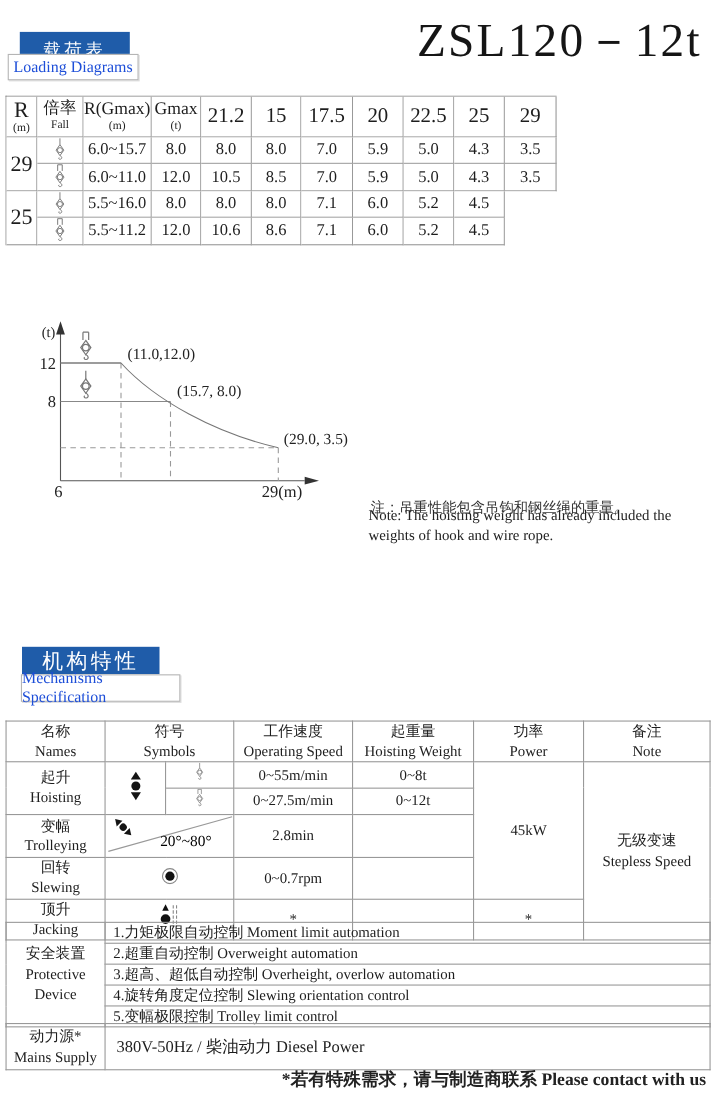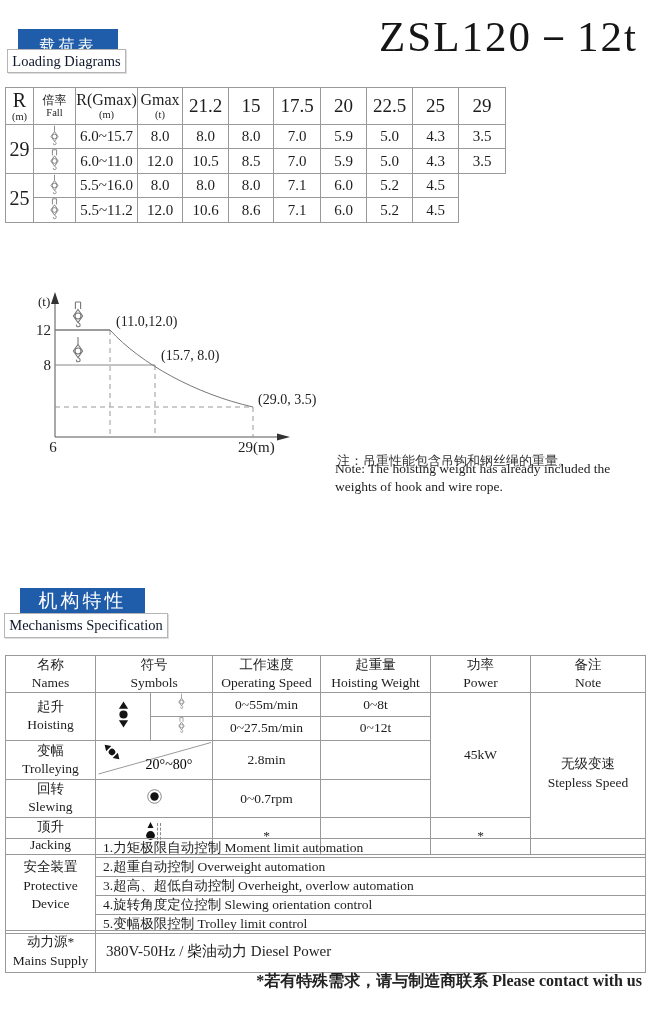--- a/index.html
+++ b/index.html
@@ -1,36 +1,36 @@
 <!DOCTYPE html>
 <html><head>
 <meta charset="utf-8">
 <style>
   *{margin:0;padding:0;box-sizing:border-box;}
   html,body{width:650px;height:1016px;}
   body{position:relative;background:#ffffff;color:#1d1d1d;font-family:"Liberation Serif",serif;overflow:hidden;}
 
   
   .badge-blue{position:absolute;background:#1f5ca9;color:#fff;display:flex;align-items:center;justify-content:center;letter-spacing:3px;}
-  .badge-en{position:absolute;background:#fff;border:1px solid #b5b5b5;display:flex;align-items:center;justify-content:center;color:#0f172a;box-shadow:1px 1px 0 #ddd;}
+  .badge-en{position:absolute;background:#fff;border:1px solid #b5b5b5;display:flex;align-items:center;justify-content:center;color:#1d4ed8;box-shadow:1px 1px 0 #ddd;}
 
   
   #page-title{position:absolute;top:8px;right:12px;font-size:43px;letter-spacing:2px;color:#151515;white-space:nowrap;}
 
   
   #loading-grid{position:absolute;left:5px;top:87px;display:grid;
     grid-template-columns:28px 42px 62px 45px 46px 45px 47px 46px 46px 46px 47px;
     grid-template-rows:37px 24px 25px 24px 25px;
     border-top:1px solid #999;border-left:1px solid #999;}
   .lcell{border-right:1px solid #999;border-bottom:1px solid #999;display:flex;flex-direction:column;align-items:center;justify-content:center;font-size:15px;background:#fff;}
   .lcell.ghost{border-right:none;border-bottom:none;}
   .lcell .hmain{font-size:16px;line-height:1.05;}
   .lcell .hsub{font-size:10.5px;line-height:1.1;}
   .lcell.h-r .hmain{font-size:20px;}
-  .lcell.h-fall .hmain{font-size:12px;}
+  .lcell.h-fall .hmain{font-size:15px;}
   .lcell.h-num{font-size:19px;}
   .lcell.lr{font-size:20px;grid-row:span 2;}
 
   
   #load-chart{position:absolute;left:25px;top:287px;}
   #load-chart text{font-family:"Liberation Serif",serif;fill:#222;}
 
   .note-zh{position:absolute;left:337px;top:452px;font-size:13px;color:#333;}
   .note-en{position:absolute;left:335px;top:460px;width:312px;font-size:13.5px;line-height:1.35;color:#222;}
 
@@ -202,21 +202,21 @@
   <text x="91" y="39" font-size="14">(11.0,12.0)</text>
   <text x="136" y="73" font-size="14">(15.7, 8.0)</text>
   <text x="233" y="117" font-size="14">(29.0, 3.5)</text>
 </svg>
 
 <div class="note-zh">注：吊重性能包含吊钩和钢丝绳的重量。</div>
 <div class="note-en">Note: The hoisting weight has already included the weights of hook and  wire rope.</div>
 
 <div>
   <div class="badge-blue" style="left:20px;top:588px;width:125px;height:25px;font-size:19px;">机构特性</div>
-  <div class="badge-en" style="left:4px;top:613px;width:164px;height:25px;font-size:14.5px;">Mechanisms Specification</div>
+  <div class="badge-en" style="left:19px;top:613px;width:145px;height:25px;font-size:14.5px;">Mechanisms Specification</div>
 </div>
 
 <table id="mech-table">
   <colgroup>
     <col style="width:90px">
       <col style="width:55px">
       <col style="width:62px">
     <col style="width:108px">
       <col style="width:110px">
       <col style="width:100px">

